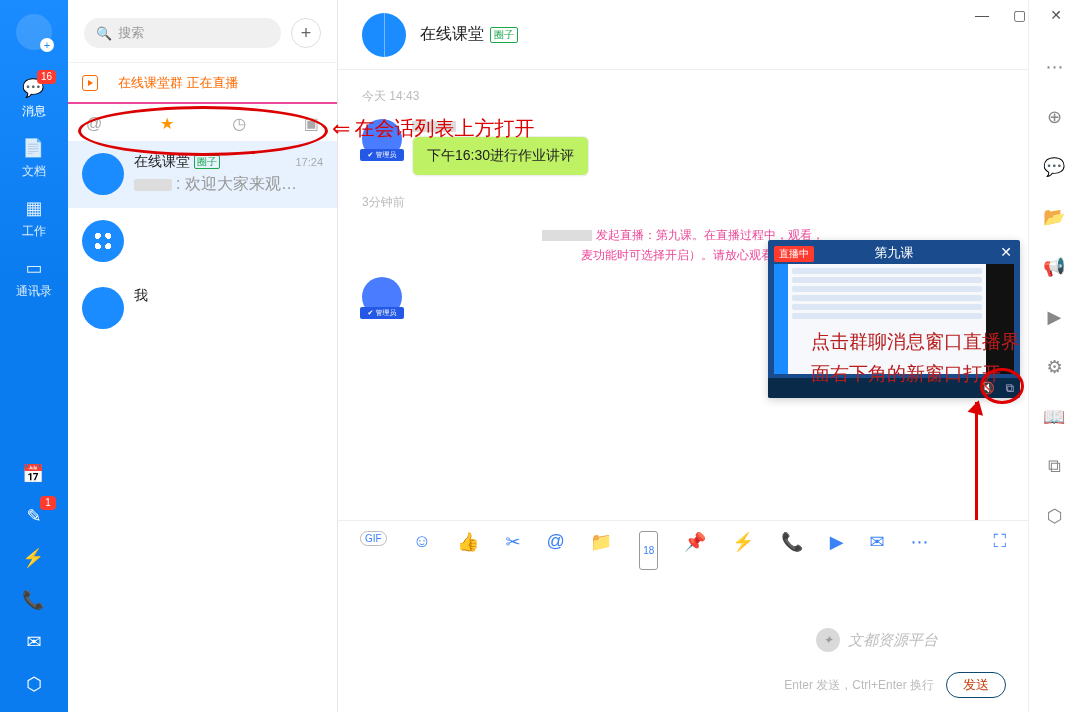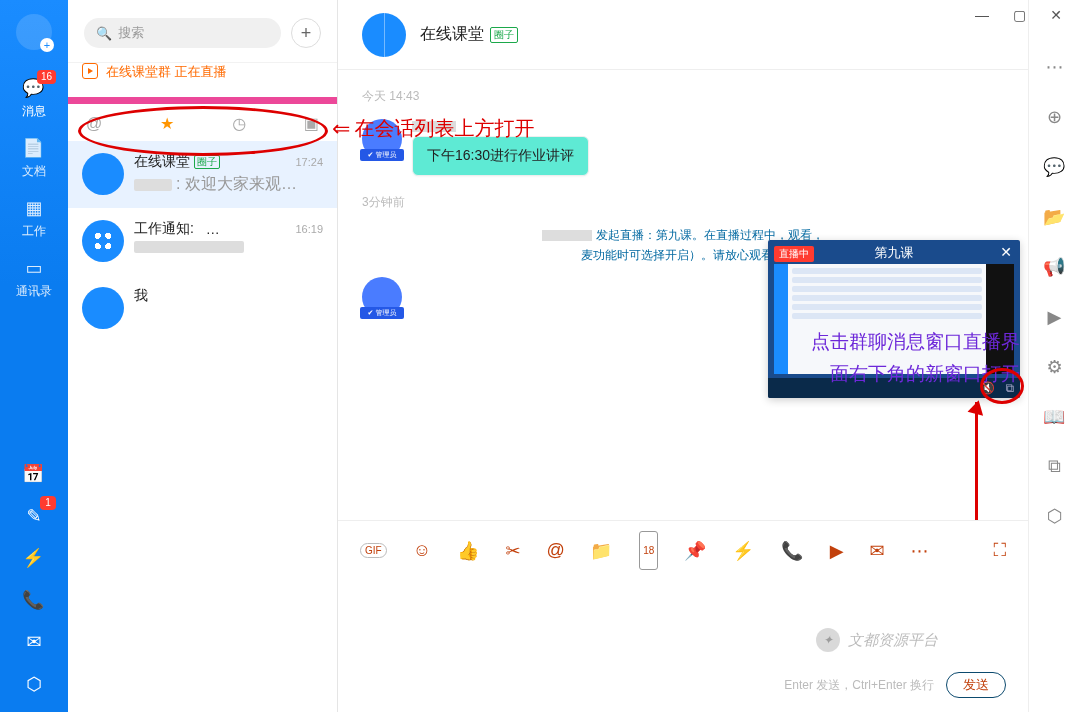--- a/index.html
+++ b/index.html
@@ -20,21 +20,21 @@
 .rail .badge{position:absolute;top:2px;right:12px;background:#ff3b30;color:#fff;border-radius:4px;font-size:10px;padding:0 4px;min-width:16px;text-align:center;line-height:14px}
 .rail .spacer{flex:1}
 .rail .bottom{padding-bottom:16px;display:flex;flex-direction:column;gap:18px;align-items:center}
 
 
 .convcol{width:270px;border-right:1px solid #e5e5e5;display:flex;flex-direction:column;background:#fff}
 .searchrow{display:flex;align-items:center;gap:10px;padding:18px 16px 14px}
 .searchbox{flex:1;background:#f0f0f0;border-radius:16px;height:30px;display:flex;align-items:center;padding:0 12px;color:#999;font-size:13px;gap:6px}
 .addbtn{width:30px;height:30px;border-radius:50%;border:1px solid #ddd;display:flex;align-items:center;justify-content:center;font-size:18px;color:#666;cursor:pointer}
 
-.livebar{height:42px;display:flex;padding:0 14px;color:#ff6a00;font-size:13px;gap:8px;position:relative;border-top:1px solid #f2f2f2;border-bottom:7px solid #ec4899}
+.livebar{height:42px;display:flex;align-items:center;padding:0 14px;color:#ff6a00;font-size:13px;gap:20px;position:relative;border-top:1px solid #f2f2f2;border-bottom:2px solid #ec4899}
 .livebar .play{width:16px;height:16px;border:1.5px solid #ff6a00;border-radius:3px;display:flex;align-items:center;justify-content:center}
 .livebar .play::after{content:"";border-left:5px solid #ff6a00;border-top:3px solid transparent;border-bottom:3px solid transparent;margin-left:1px}
 .ellipse1{position:absolute;left:78px;top:106px;width:250px;height:50px;border:3px solid #d00;border-radius:50%/50%;pointer-events:none;z-index:40}
 .arrow1{position:absolute;left:332px;top:115px;display:flex;align-items:center;color:#d00;font-size:20px;z-index:40;pointer-events:none}
 .arrow1 .head{font-size:22px;margin-right:4px}
 
 .filterrow{display:flex;align-items:center;justify-content:space-between;padding:10px 18px 8px;color:#aaa;font-size:16px}
 .filterrow .star{color:#ff9500}
 .convitem{display:flex;align-items:flex-start;padding:12px 14px;gap:10px;cursor:pointer;border-bottom:1px solid transparent}
 .convitem.sel{background:#e8f2ff}
@@ -57,43 +57,43 @@
 .chathead .title{font-size:16px;color:#222;display:flex;align-items:center;gap:6px}
 
 .msgs{flex:1;overflow:auto;padding:12px 24px 8px;position:relative}
 .ts{text-align:left;color:#bbb;font-size:12px;margin:6px 0 14px}
 .msgrow{display:flex;align-items:flex-start;gap:10px;margin-bottom:18px}
 .msgrow .mav{width:40px;height:40px;border-radius:50%;background:#4a7cff;display:flex;flex-direction:column;align-items:center;justify-content:center;color:#fff;font-size:8px;position:relative;flex-shrink:0}
 .msgrow .mav::after{content:"✔ 管理员";position:absolute;bottom:-2px;left:-2px;right:-2px;background:#2458e6;font-size:7px;text-align:center;border-radius:2px;padding:1px 0}
 .msgrow .mcol{display:flex;flex-direction:column;gap:4px}
 .msgrow .sender{font-size:11px;color:#aaa}
 .msgrow .sender .gb{display:inline-block;width:44px;height:11px;background:#ddd;vertical-align:middle}
-.bubble{background:#5eead4;border:1px solid #eee;border-radius:6px;padding:10px 14px;font-size:14px;color:#222;max-width:480px;box-shadow:0 1px 2px rgba(0,0,0,.04)}
-.systext{color:#0369a1;font-size:12px;text-align:center;margin:10px auto 12px;max-width:520px;line-height:20px}
+.bubble{background:#bef264;border:1px solid #eee;border-radius:6px;padding:10px 14px;font-size:14px;color:#222;max-width:480px;box-shadow:0 1px 2px rgba(0,0,0,.04)}
+.systext{color:#ec4899;font-size:12px;text-align:center;margin:10px auto 12px;max-width:520px;line-height:20px}
 .systext .gb{display:inline-block;width:50px;height:11px;background:#ddd;vertical-align:middle;margin-right:4px}
 
 
 .liveprev{position:absolute;top:170px;right:8px;width:252px;height:158px;background:#1a4b8c;border-radius:2px;overflow:hidden;box-shadow:0 2px 8px rgba(0,0,0,.2)}
 .liveprev .lp-title{position:absolute;top:4px;left:0;right:0;text-align:center;color:#fff;font-size:13px}
 .liveprev .lp-badge{position:absolute;top:6px;left:6px;background:#ff3b30;color:#fff;font-size:10px;padding:1px 5px;border-radius:2px}
 .liveprev .lp-close{position:absolute;top:4px;right:8px;color:#fff;font-size:14px}
 .liveprev .lp-screen{position:absolute;top:24px;left:6px;right:6px;bottom:24px;background:#fff;border-radius:2px;display:flex}
 .liveprev .lp-screen .lbar{width:14px;background:#1a8cff}
 .liveprev .lp-screen .lmid{flex:1;background:linear-gradient(#f6f8fb,#f6f8fb);padding:4px;display:flex;flex-direction:column;gap:3px}
 .liveprev .lp-screen .lmid div{height:6px;background:#dce6f5;border-radius:2px}
 .liveprev .lp-screen .rbar{width:28px;background:#111}
 .liveprev .lp-bot{position:absolute;bottom:0;left:0;right:0;height:20px;background:#0a2a4a;display:flex;align-items:center;justify-content:flex-end;padding:0 6px;gap:10px;color:#aac;font-size:12px}
 .ellipse2{position:absolute;top:298px;right:4px;width:44px;height:36px;border:3px solid #d00;border-radius:50%;z-index:41;pointer-events:none}
 .arrow2{position:absolute;right:50px;top:332px;width:3px;height:190px;background:#d00;z-index:40;pointer-events:none}
 .arrow2::before{content:"";position:absolute;top:-2px;left:-6px;border-bottom:14px solid #d00;border-left:8px solid transparent;border-right:8px solid transparent;transform:rotate(14deg)}
-.anno2{position:absolute;right:8px;bottom:130px;color:#6d28d9;font-size:19px;line-height:32px;text-align:right;z-index:40;pointer-events:none}
+.anno2{position:absolute;right:8px;bottom:130px;color:#b91c1c;font-size:19px;line-height:32px;text-align:left;z-index:40;pointer-events:none}
 
 
 .compose{border-top:1px solid #eee;padding:10px 22px 14px}
-.tools{display:flex;align-items:center;gap:26px;color:#c2410c;font-size:18px}
+.tools{display:flex;align-items:flex-start;gap:26px;color:#3b82f6;font-size:18px}
 .tools .sp{flex:1}
 .tools span{cursor:pointer}
 .hint{display:flex;justify-content:flex-end;align-items:center;gap:12px;color:#bbb;font-size:12px;margin-top:102px}
 .sendbtn{border:1px solid #0c4a6e;border-radius:14px;padding:3px 16px;font-size:13px;color:#c2410c;cursor:pointer}
 
 
 .rrail{width:52px;border-left:1px solid #eee;display:flex;flex-direction:column;align-items:center;padding-top:56px;gap:28px;color:#888;font-size:18px}
 .rrail span{cursor:pointer}
 
 
@@ -171,29 +171,20 @@
           <span class="time">17:24</span>
         </div>
         <div class="row2">
             <span class="greybox"></span>
             <span>: 欢迎大家来观…</span>
           </div>
       </div>
     </div>
     <div class="convitem">
       <div class="av dots"></div>
-      <div class="body">
-        <div class="row1">
-          <span class="name"><span>工作通知:</span>&nbsp;<span>…</span></span>
-          <span class="time">16:19</span>
-        </div>
-        <div class="row2">
-            <span class="greybox" style="width:110px"></span>
-          </div>
-      </div>
     </div>
     <div class="convitem">
       <div class="av"></div>
       <div class="body">
         <div class="row1">
             <span class="name">我</span>
           </div>
       </div>
     </div>
   </div>

